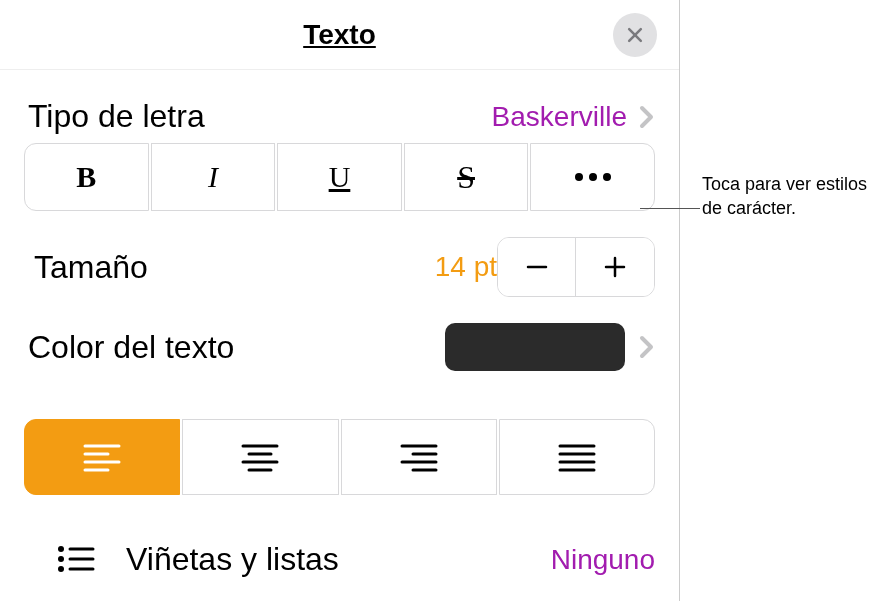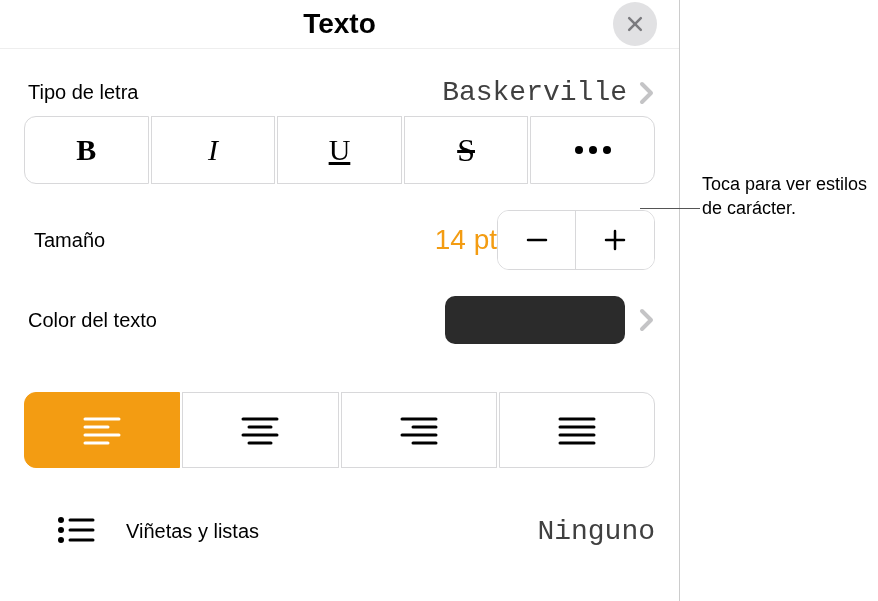--- a/index.html
+++ b/index.html
@@ -19,22 +19,23 @@
       height: 601px;
       position: relative;
       border-right: 1px solid #ccc;
       overflow: hidden;
     }
     .header {
       display: flex;
       align-items: center;
       justify-content: center;
       position: relative;
-      height: 49px;
+      height: 70px;
       border-bottom: 1px solid #eee;
+      text-decoration: underline;
     }
     .header-title {
       font-size: 28px;
       font-weight: 600;
       color: #000;
     }
     .close-btn {
       position: absolute;
       right: 22px;
       top: 50%;
@@ -52,28 +53,27 @@
       width: 20px;
       height: 20px;
     }
     .row {
       display: flex;
       align-items: center;
       justify-content: space-between;
       padding: 18px 24px 18px 28px;
     }
     .row-label {
-      font-size: 20px;
+      font-size: 32px;
       color: #000;
     }
     .row-value {
       font-size: 28px;
-      color: #404040;
+      color: #a21caf;
       margin-right: 12px;
-      font-family: Liberation Mono, monospace;
     }
     .chevron {
       color: #c4c4c6;
     }
     .font-row {
       padding-top: 28px;
       padding-bottom: 8px;
     }
     .style-buttons {
       display: flex;

